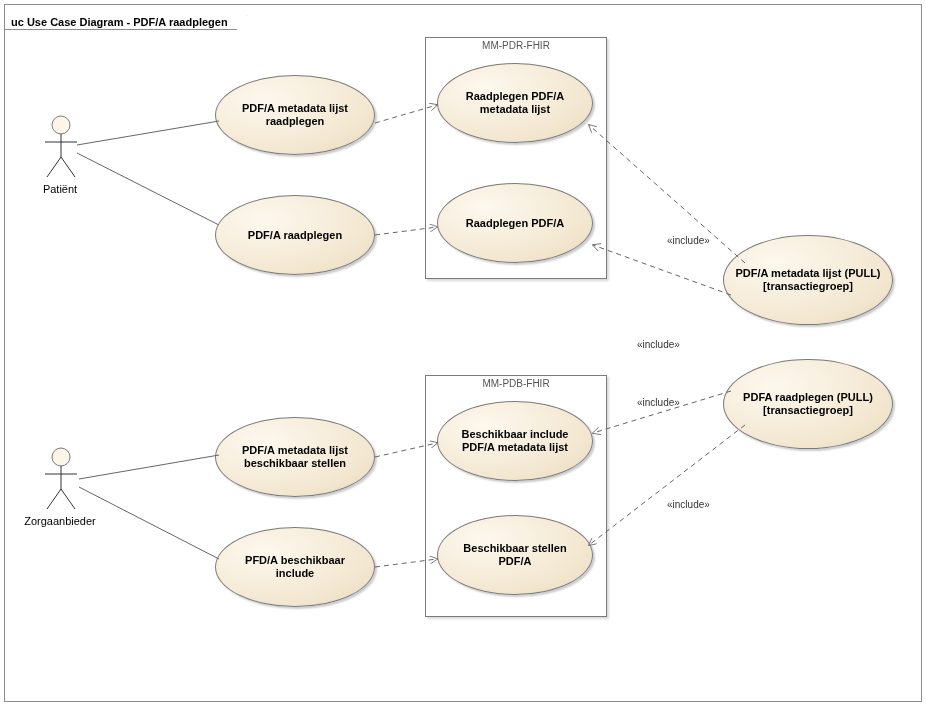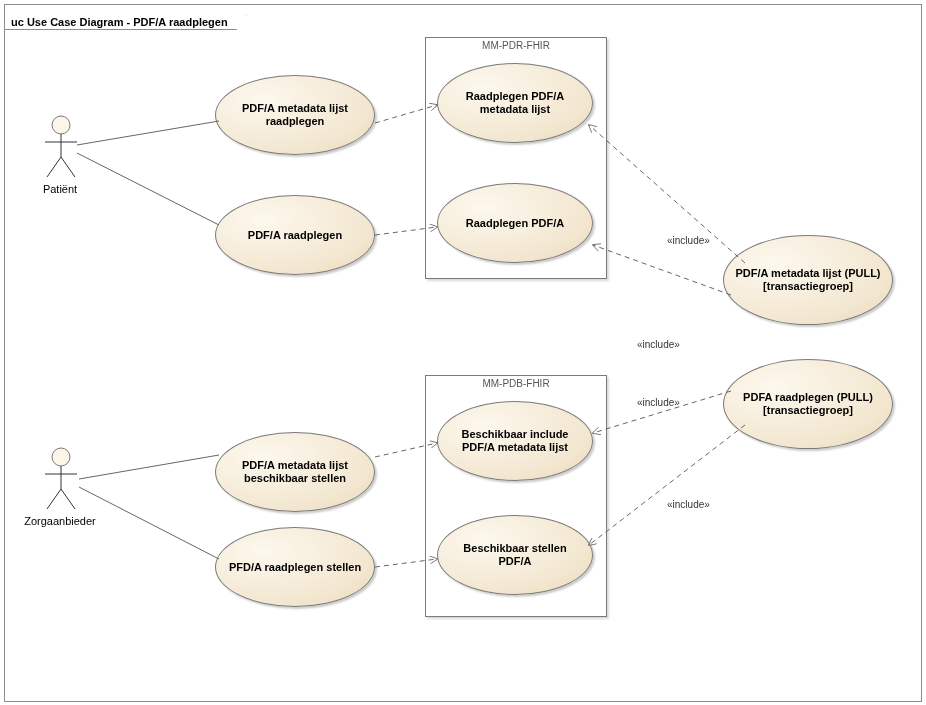--- a/index.html
+++ b/index.html
@@ -122,25 +122,25 @@
     <div class="boundary" style="left:420px; top:370px; width:180px; height:240px;">
       <div class="boundary-title">MM-PDB-FHIR</div>
     </div>
 
     <div class="usecase" style="left:210px; top:70px; width:160px; height:80px;">
       <span>PDF/A metadata lijst raadplegen</span>
     </div>
     <div class="usecase" style="left:210px; top:190px; width:160px; height:80px;">
       <span>PDF/A raadplegen</span>
     </div>
-    <div class="usecase" style="left:210px; top:427px; width:160px; height:80px;">
+    <div class="usecase" style="left:210px; top:412px; width:160px; height:80px;">
       <span>PDF/A metadata lijst beschikbaar stellen</span>
     </div>
     <div class="usecase" style="left:210px; top:522px; width:160px; height:80px;">
-      <span>PFD/A raadplegen stellen</span>
+      <span>PFD/A beschikbaar include</span>
     </div>
 
     <div class="usecase" style="left:432px; top:178px; width:156px; height:80px;">
       <span>Raadplegen PDF/A</span>
     </div>
     <div class="usecase" style="left:432px; top:58px; width:156px; height:80px;">
       <span>Raadplegen PDF/A metadata lijst</span>
     </div>
     <div class="usecase" style="left:432px; top:396px; width:156px; height:80px;">
       <span>Beschikbaar include PDF/A metadata lijst</span>

